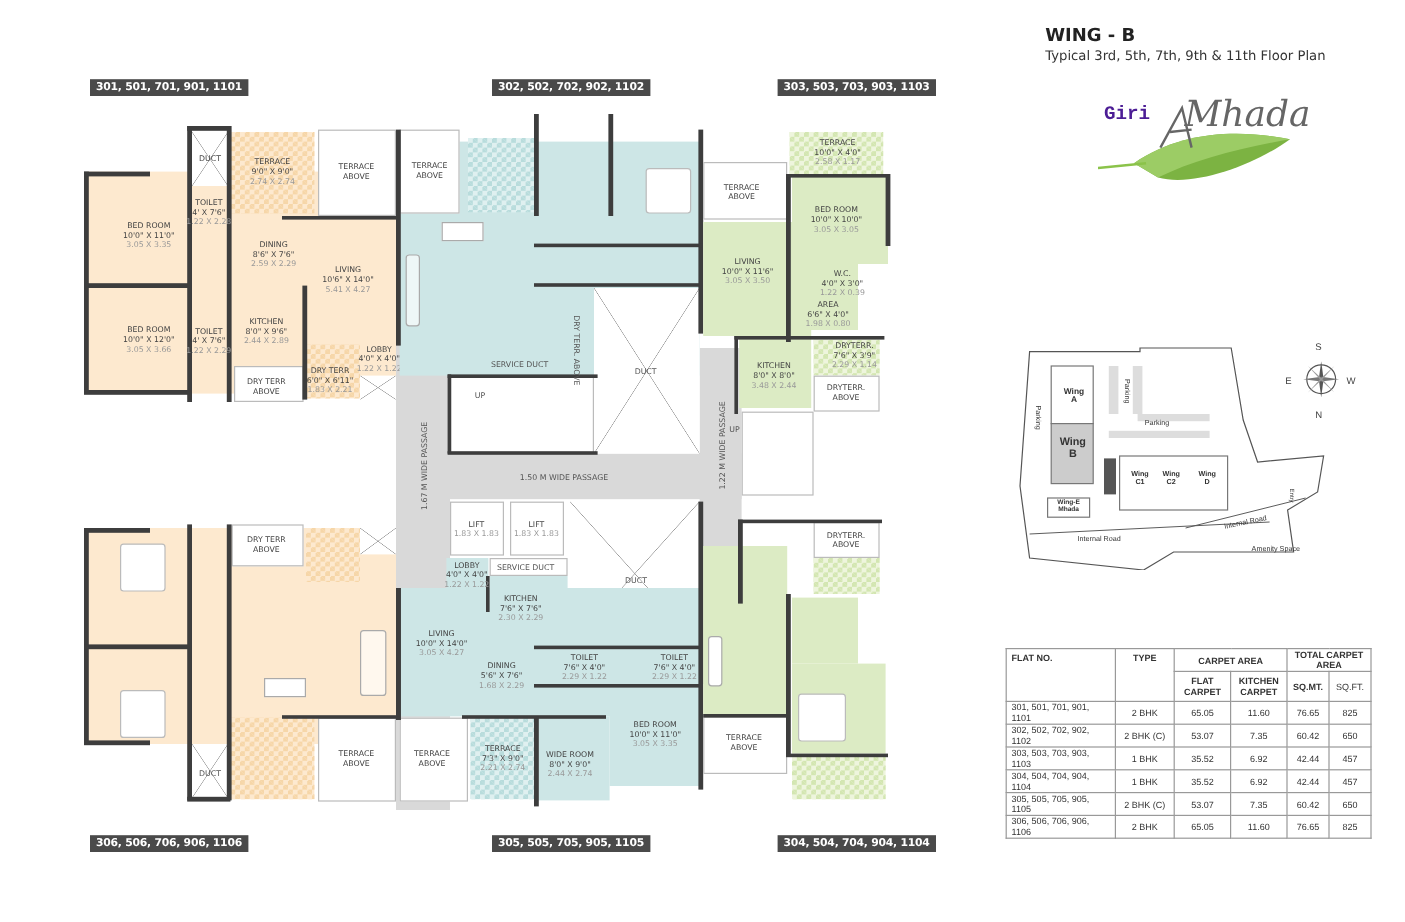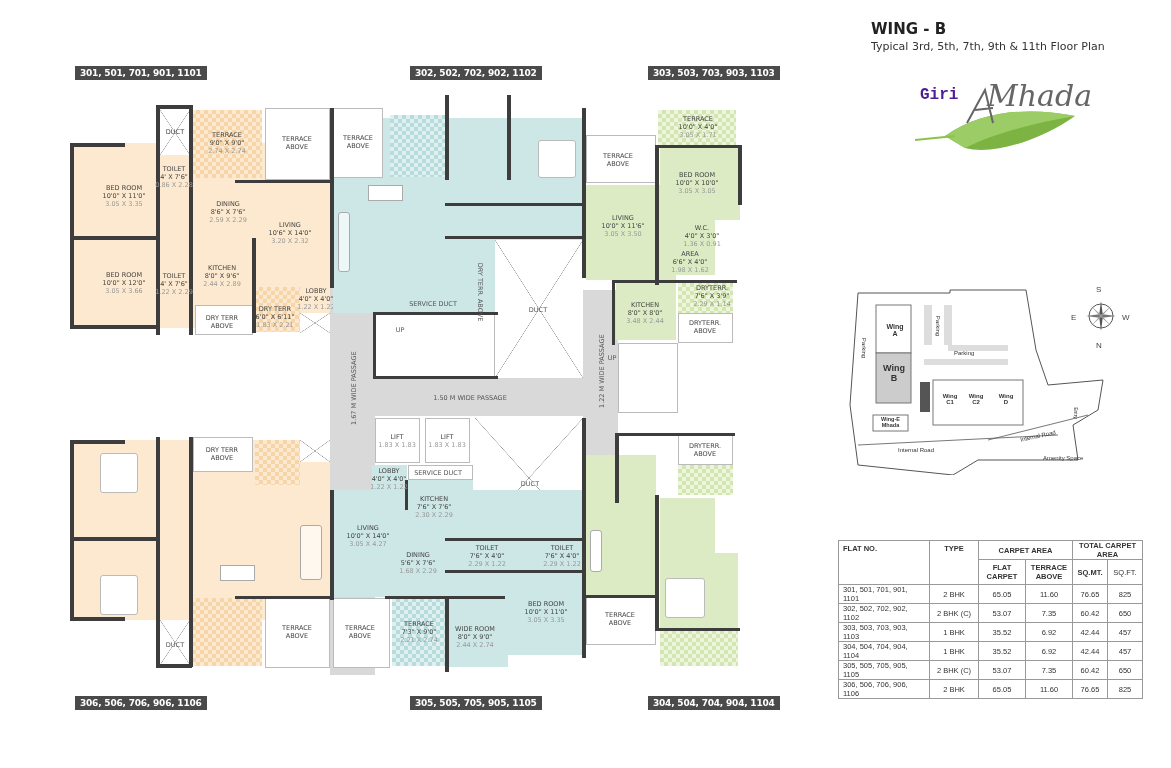--- a/index.html
+++ b/index.html
@@ -90,21 +90,21 @@
       <span class="m">3.05 X 3.35</span>
     </div>
   <div class="lbl" style="left:124px;top:283px;">
       <span class="n">BED ROOM</span>
       <span class="d">10'0" X 12'0"</span>
       <span class="m">3.05 X 3.66</span>
     </div>
   <div class="lbl" style="left:174px;top:177px;">
       <span class="n">TOILET</span>
       <span class="d">4' X 7'6"</span>
-      <span class="m">0.86 X 2.28</span>
+      <span class="m">1.22 X 2.28</span>
     </div>
   <div class="lbl" style="left:174px;top:284px;">
       <span class="n">TOILET</span>
       <span class="d">4' X 7'6"</span>
       <span class="m">1.22 X 2.29</span>
     </div>
   <div class="lbl" style="left:175px;top:132px;">
       <span class="n">DUCT</span>
     </div>
   <div class="lbl" style="left:227px;top:143px;">
@@ -117,21 +117,21 @@
       <span class="d">ABOVE</span>
     </div>
   <div class="lbl" style="left:228px;top:212px;">
       <span class="n">DINING</span>
       <span class="d">8'6" X 7'6"</span>
       <span class="m">2.59 X 2.29</span>
     </div>
   <div class="lbl" style="left:290px;top:233px;">
       <span class="n">LIVING</span>
       <span class="d">10'6" X 14'0"</span>
-      <span class="m">3.20 X 2.32</span>
+      <span class="m">5.41 X 4.27</span>
     </div>
   <div class="lbl" style="left:222px;top:276px;">
       <span class="n">KITCHEN</span>
       <span class="d">8'0" X 9'6"</span>
       <span class="m">2.44 X 2.89</span>
     </div>
   <div class="lbl" style="left:275px;top:317px;">
       <span class="n">DRY TERR</span>
       <span class="d">6'0" X 6'11"</span>
       <span class="m">1.83 X 2.21</span>
@@ -183,45 +183,45 @@
   <div class="room white" style="left:678px;top:313px;width:55px;height:30px;"></div>
   <div class="room white" style="left:618px;top:343px;width:60px;height:70px;"></div>
   <div class="wall" style="left:655px;top:145px;width:4px;height:140px;"></div>
   <div class="wall" style="left:655px;top:145px;width:85px;height:3px;"></div>
   <div class="wall" style="left:738px;top:145px;width:4px;height:60px;"></div>
   <div class="wall" style="left:612px;top:280px;width:125px;height:3px;"></div>
   <div class="wall" style="left:612px;top:280px;width:3px;height:65px;"></div>
   <div class="lbl" style="left:698px;top:127px;">
       <span class="n">TERRACE</span>
       <span class="d">10'0" X 4'0"</span>
-      <span class="m">3.05 X 1.71</span>
+      <span class="m">2.58 X 1.17</span>
     </div>
   <div class="lbl" style="left:618px;top:160px;">
       <span class="n">TERRACE</span>
       <span class="d">ABOVE</span>
     </div>
   <div class="lbl" style="left:697px;top:183px;">
       <span class="n">BED ROOM</span>
       <span class="d">10'0" X 10'0"</span>
       <span class="m">3.05 X 3.05</span>
     </div>
   <div class="lbl" style="left:623px;top:226px;">
       <span class="n">LIVING</span>
       <span class="d">10'0" X 11'6"</span>
       <span class="m">3.05 X 3.50</span>
     </div>
   <div class="lbl" style="left:702px;top:236px;">
       <span class="n">W.C.</span>
       <span class="d">4'0" X 3'0"</span>
-      <span class="m">1.36 X 0.91</span>
+      <span class="m">1.22 X 0.39</span>
     </div>
   <div class="lbl" style="left:690px;top:262px;">
       <span class="n">AREA</span>
       <span class="d">6'6" X 4'0"</span>
-      <span class="m">1.98 X 1.62</span>
+      <span class="m">1.98 X 0.80</span>
     </div>
   <div class="lbl" style="left:645px;top:313px;">
       <span class="n">KITCHEN</span>
       <span class="d">8'0" X 8'0"</span>
       <span class="m">3.48 X 2.44</span>
     </div>
   <div class="lbl" style="left:712px;top:296px;">
       <span class="n">DRYTERR.</span>
       <span class="d">7'6" X 3'9"</span>
       <span class="m">2.29 X 1.14</span>
@@ -416,21 +416,21 @@
 <table class="areas">
   <thead>
     <tr>
       <th rowspan="2" style="width:82px;text-align:left;vertical-align:top;padding-top:3px;">FLAT NO.</th>
       <th rowspan="2" style="width:40px;vertical-align:top;padding-top:3px;">TYPE</th>
       <th colspan="2">CARPET AREA</th>
       <th colspan="2">TOTAL CARPET AREA</th>
     </tr>
     <tr>
       <th style="width:38px;height:24px;">FLAT CARPET</th>
-      <th style="width:38px;">TERRACE ABOVE</th>
+      <th style="width:38px;">KITCHEN CARPET</th>
       <th style="width:26px;font-weight:bold;">SQ.MT.</th>
       <th style="width:26px;font-weight:normal;">SQ.FT.</th>
     </tr>
   </thead>
   <tbody>
     <tr>
         <td class="left">301, 501, 701, 901, 1101</td>
         <td>2 BHK</td>
         <td>65.05</td>
         <td>11.60</td>

